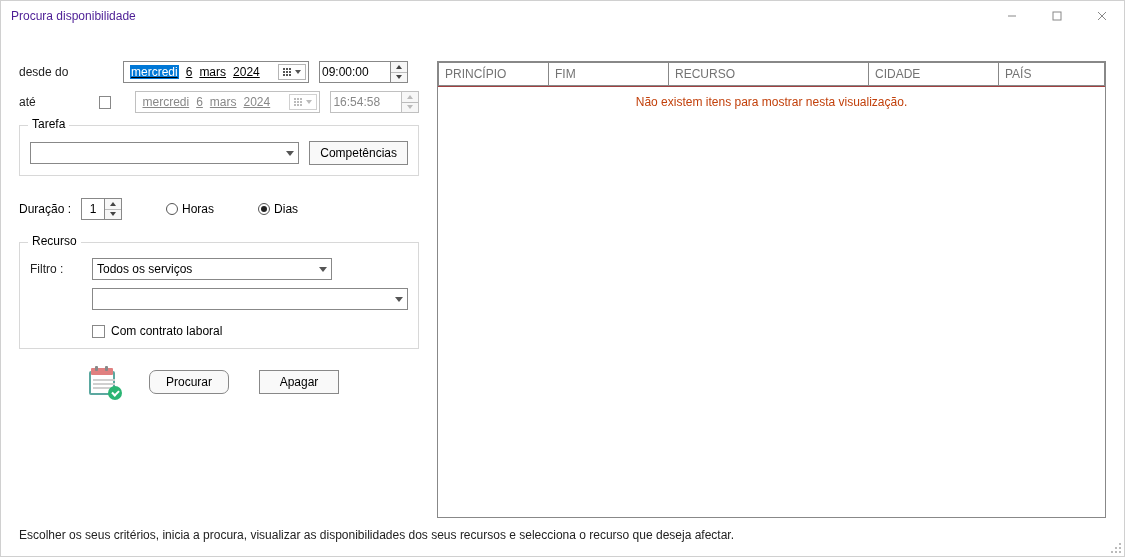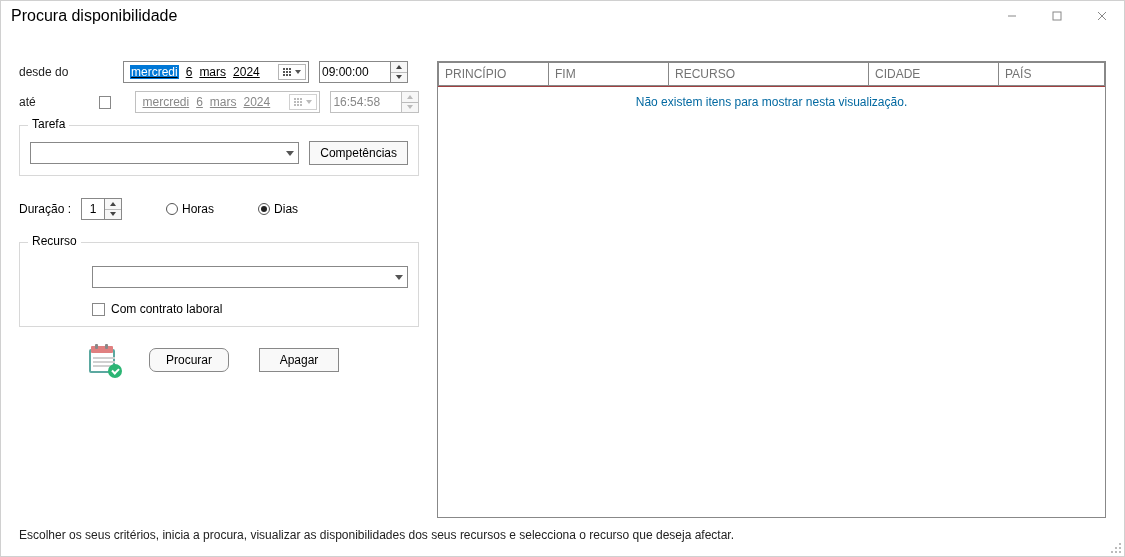--- a/index.html
+++ b/index.html
@@ -1,19 +1,19 @@
 <!DOCTYPE html>
 <html><head>
 <meta charset="utf-8">
 <style>
 * { box-sizing: border-box; font-family: "Segoe UI", Tahoma, sans-serif; }
 body { margin: 0; background: #fff; }
 .window { width: 1125px; height: 557px; border: 1px solid #d0d0d0; background: #fff; position: relative; display: flex; flex-direction: column; }
 .titlebar { height: 30px; display: flex; align-items: center; justify-content: space-between; padding: 0 0 0 10px; background: #fff; }
-.title { font-size: 16px; color: #000000; text-align: right; }
+.title { font-size: 12px; color: #4c1d95; text-align: right; }
 .winbtns { display: flex; height: 100%; }
 .winbtn { width: 45px; height: 100%; display: flex; align-items: center; justify-content: center; color: #888; font-size: 11px; cursor: pointer; }
 .winbtn svg { stroke: currentColor; }
 
 .content { flex: 1; display: flex; padding: 30px 18px 10px 18px; gap: 18px; position: relative; }
 .leftpane { width: 400px; position: relative; }
 .rightpane { flex: 1; border: 1px solid #888; display: flex; flex-direction: column; }
 
 .row { display: flex; align-items: center; margin-bottom: 8px; }
 .lbl { font-size: 12px; color: #222; width: 80px; }
@@ -67,21 +67,21 @@
 .calico .ring.r1 { left:6px; } .calico .ring.r2 { left:16px; }
 .calico .lines { position:absolute; top:12px; left:4px; right:4px; display:flex; flex-direction:column; gap:2px; }
 .calico .lines div { height:2px; background:#d0d0d0; }
 .calico .check { position:absolute; bottom:-3px; right:-3px; width:14px; height:14px; background:#2BB574; border-radius:50%; display:flex; align-items:center; justify-content:center; }
 .calico .check::after { content:""; width:5px; height:3px; border-left:2px solid #fff; border-bottom:2px solid #fff; transform:rotate(-45deg); margin-top:-1px; }
 
 .colhdrs { display:flex; height:24px; background:#fff; }
 .colh { border:1px solid #888; border-right:none; padding:8px 6px; font-size:12px; display:flex; align-items:center; color:#737373; }
 .colh:last-child { border-right:1px solid #888; }
 .underline { height:1px; background:#a04040; }
-.emptymsg { text-align:center; font-size:12px; color:#0369a1; padding:8px 0; }
+.emptymsg { text-align:center; font-size:12px; color:#c2410c; padding:8px 0; }
 
 .footer { padding:0 18px 14px 18px; font-size:12px; color:#222; }
 .resize { position:absolute; right:3px; bottom:3px; width:12px; height:12px; }
 .resize div { position:absolute; width:2px; height:2px; background:#bbb; }
 </style>
 </head>
 <body>
 
 <div class="window">
 
@@ -218,20 +218,27 @@
         </div>
         <div style="width:24px;"></div>
         <div class="radio">
           <div class="r checked"></div>
             <span>Dias</span>
         </div>
       </div>
 
       <div class="group" style="margin-top:22px;">
         <div style="position:absolute;top:-9px;left:8px;background:#fff;padding:0 4px;font-size:12px;">Recurso</div>
+        <div style="display:flex;align-items:center;gap:12px;">
+          <div class="lbl2">Filtro :</div>
+          <div class="combo" style="width:240px;">
+            <span>Todos os serviços</span>
+            <div class="ddarr2"></div>
+          </div>
+        </div>
         <div style="display:flex;align-items:center;gap:12px;margin-top:8px;">
           <div class="lbl2"></div>
           <div class="combo" style="flex:1;">
             <span></span>
             <div class="ddarr2"></div>
           </div>
         </div>
         <div style="display:flex;align-items:center;gap:6px;margin-top:14px;margin-left:62px;">
           <div class="chk" style="margin-right:0;"></div>
           <span style="font-size:12px;">Com contrato laboral</span>

